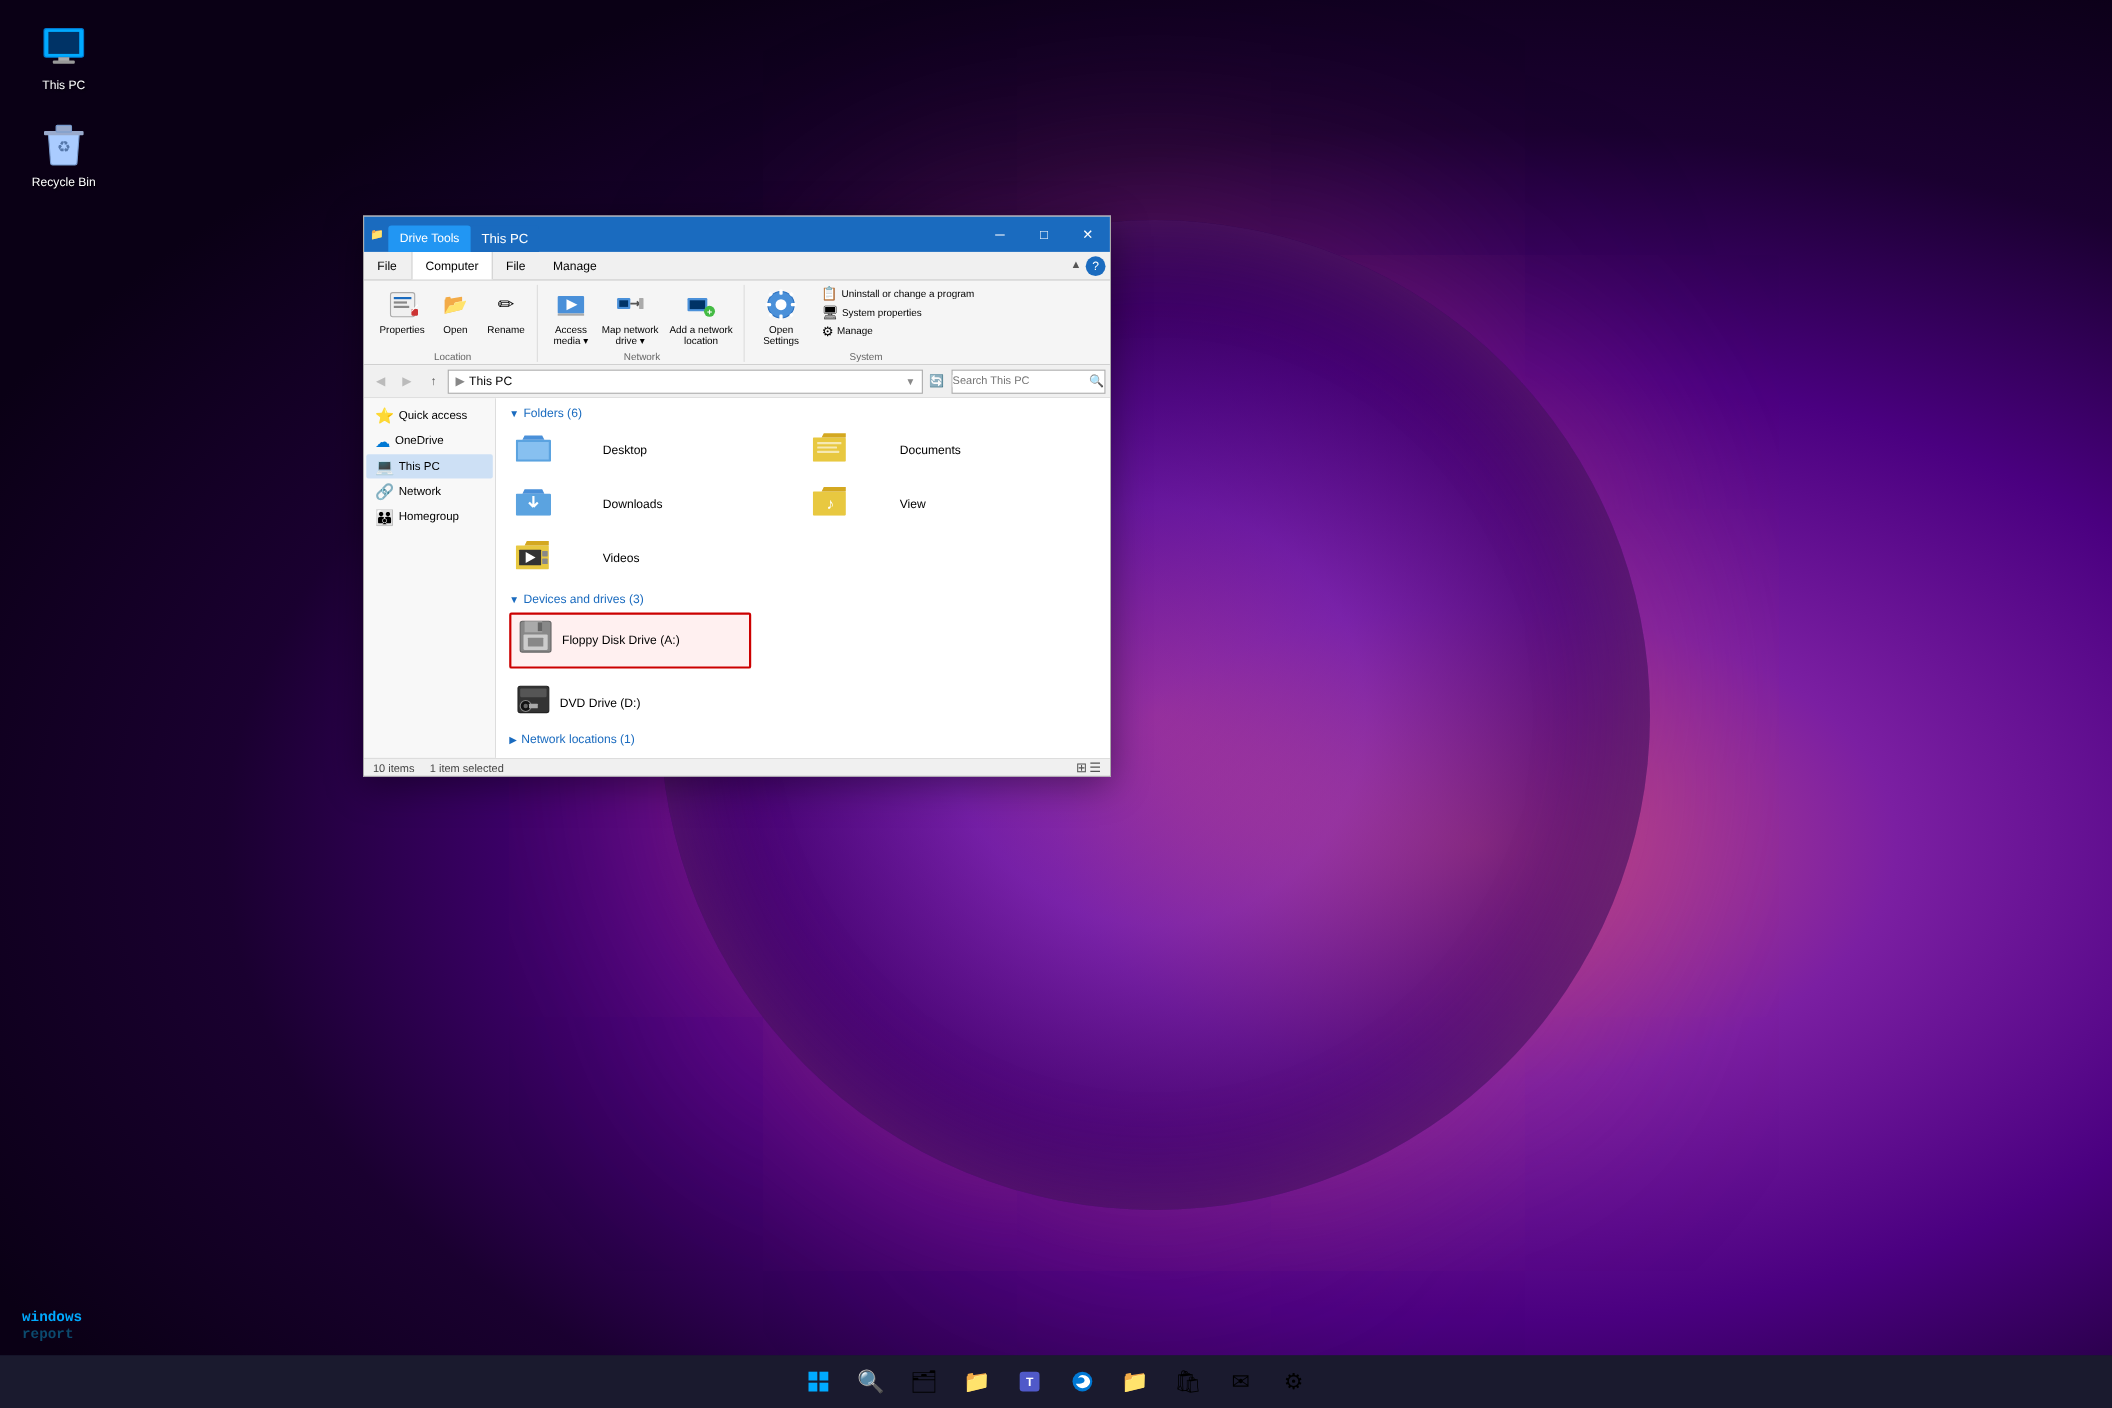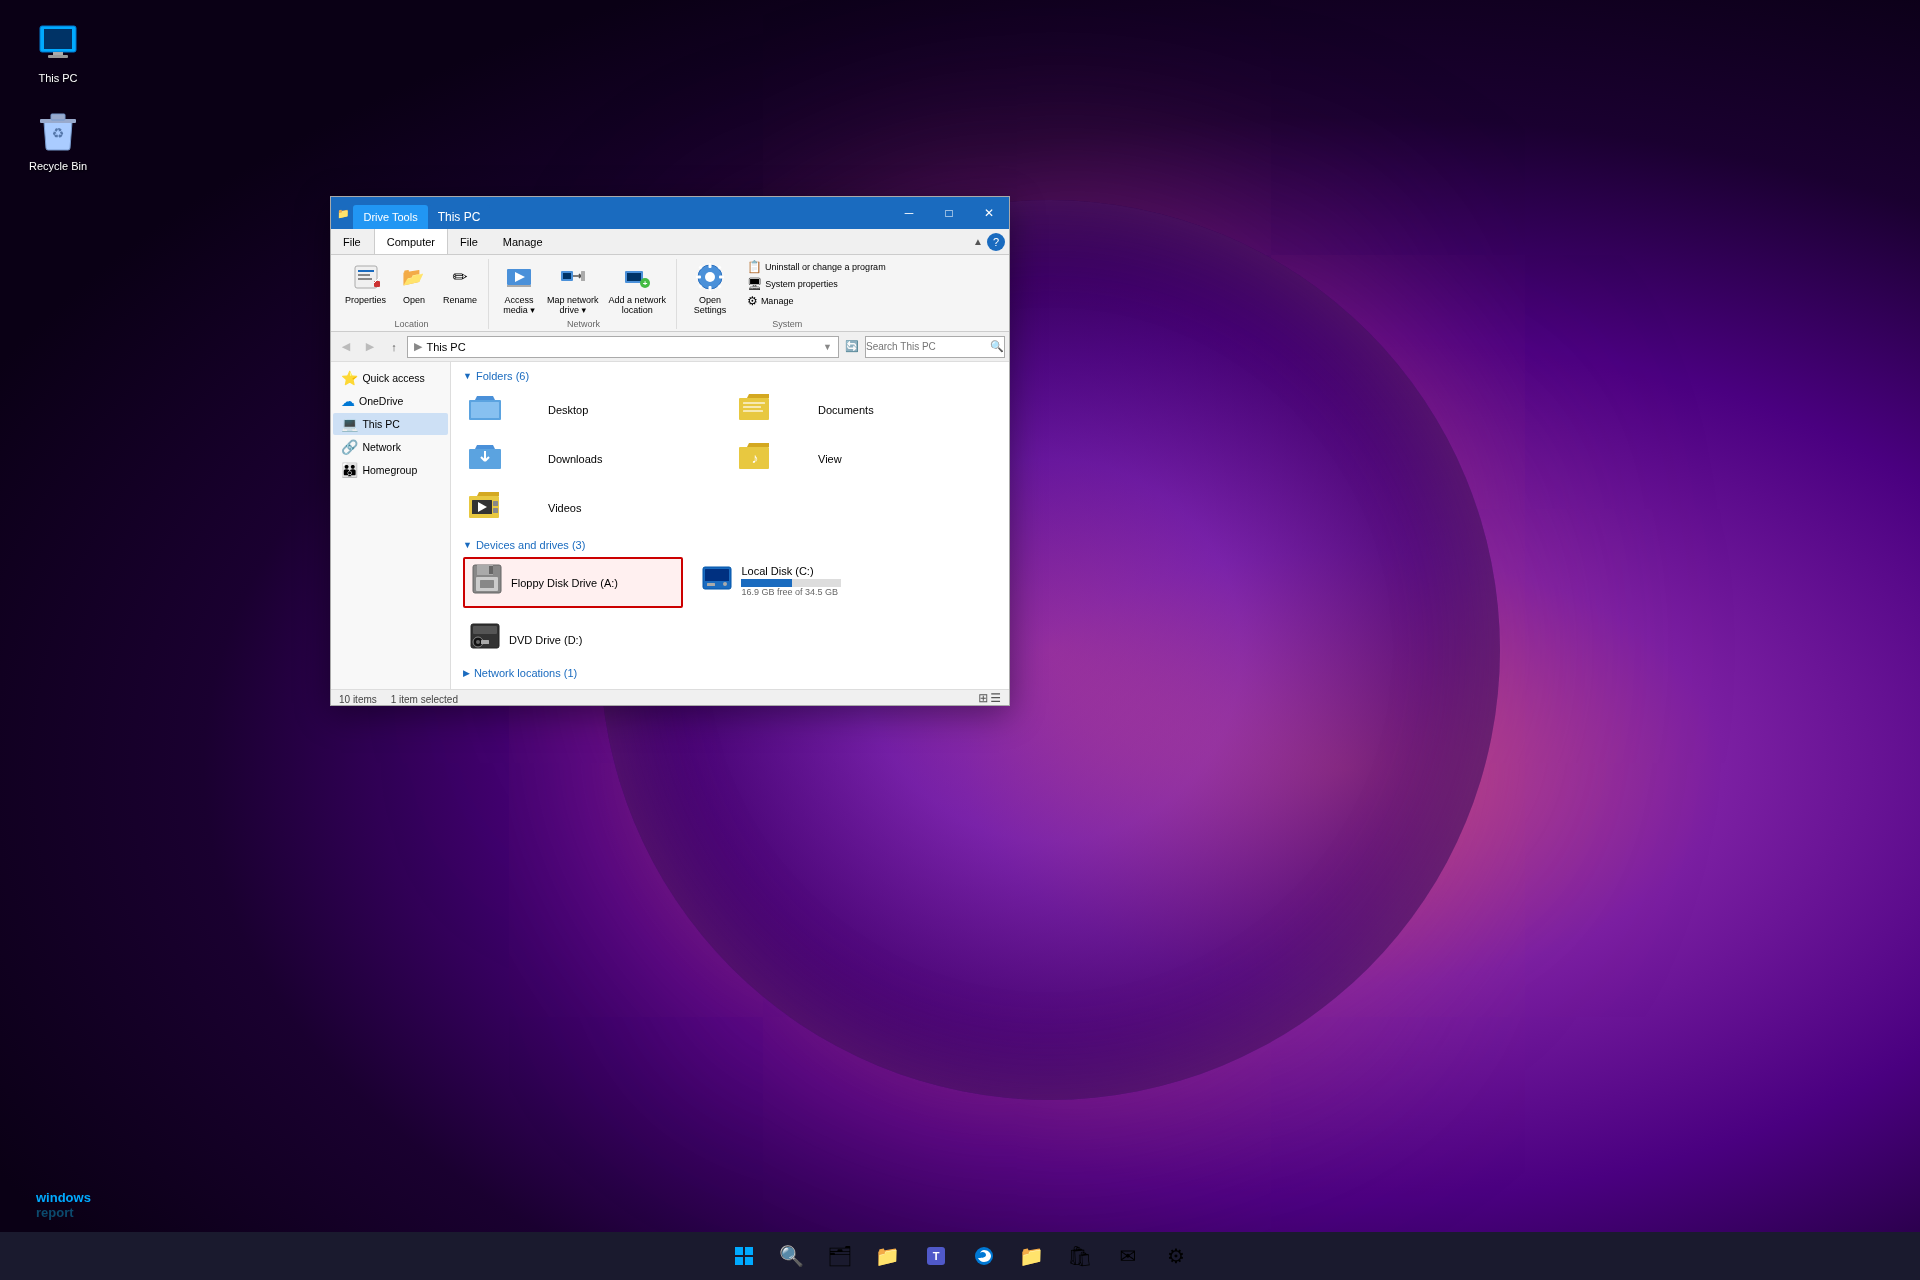--- a/index.html
+++ b/index.html
@@ -70,23 +70,24 @@
       justify-content: center;
       border-radius: 4px;
       cursor: pointer;
       font-size: 20px;
     }
 
     
     .windows-report {
       position: absolute;
       bottom: 60px;
-      left: 36px;
+      left: 20px;
       color: white;
       font-size: 13px;
+      font-family: Liberation Mono, monospace;
     }
     .windows-report .win { color: #00aaff; font-weight: bold; }
     .windows-report .report { color: #0c4a6e; font-weight: bold; }
 
     
     .explorer-window {
       position: absolute;
       top: 196px;
       left: 330px;
       width: 680px;
@@ -685,37 +686,20 @@
             <rect x="5" y="14" width="22" height="14" rx="1" fill="#ccc"></rect>
             <rect x="9" y="17" width="14" height="8" rx="0.5" fill="#888"></rect>
           </svg>
         </span>
         <div class="drive-info">
           <span class="drive-name">Floppy Disk Drive (A:)</span>
         </div>
       </div>
 
       
-      <div class="drive-item" style="display:inline-flex;width:220px;vertical-align:top;">
-        <span class="drive-icon">
-          <svg width="32" height="32" viewBox="0 0 32 32">
-            <rect x="2" y="6" width="28" height="22" rx="2" fill="#1a6bbf" stroke="#0055aa" stroke-width="1"></rect>
-            <rect x="4" y="8" width="24" height="12" rx="0.5" fill="#003080"></rect>
-            <rect x="6" y="22" width="8" height="3" rx="0.5" fill="#aaa"></rect>
-            <circle cx="24" cy="23" r="2" fill="#aaa"></circle>
-          </svg>
-        </span>
-        <div class="drive-info">
-          <span class="drive-name">Local Disk (C:)</span>
-          <div class="drive-bar-container">
-            <div class="drive-bar" style="width:51%;"></div>
-          </div>
-          <span class="drive-size">16.9 GB free of 34.5 GB</span>
-        </div>
-      </div>
 
       
       <div class="drive-item" style="margin-top:4px;">
         <span class="drive-icon">
           <svg width="32" height="32" viewBox="0 0 32 32">
             <rect x="2" y="4" width="28" height="24" rx="2" fill="#333" stroke="#222" stroke-width="1"></rect>
             <rect x="4" y="6" width="24" height="8" rx="1" fill="#555"></rect>
             <circle cx="9" cy="22" r="5" fill="#111" stroke="#888" stroke-width="1"></circle>
             <circle cx="9" cy="22" r="2" fill="#666"></circle>
             <rect x="12" y="20" width="8" height="4" rx="0.5" fill="#aaa"></rect>

